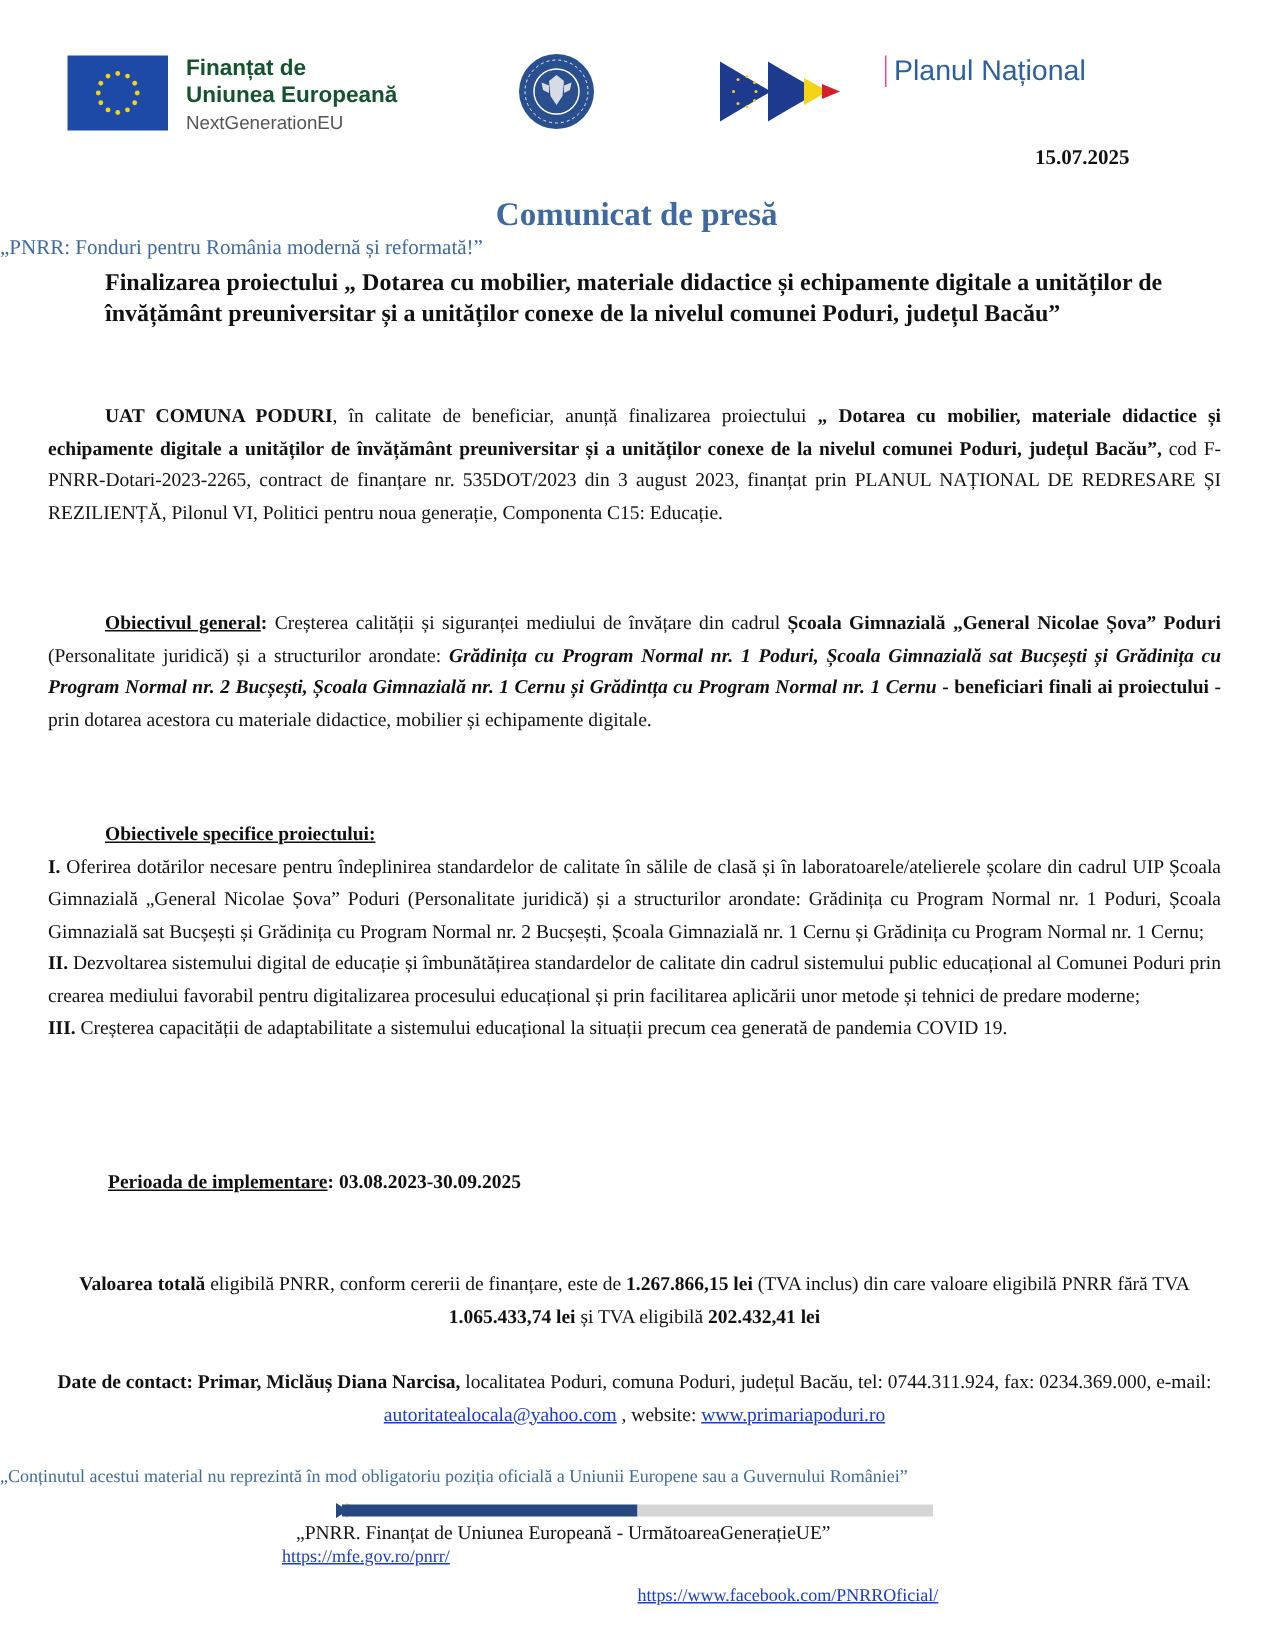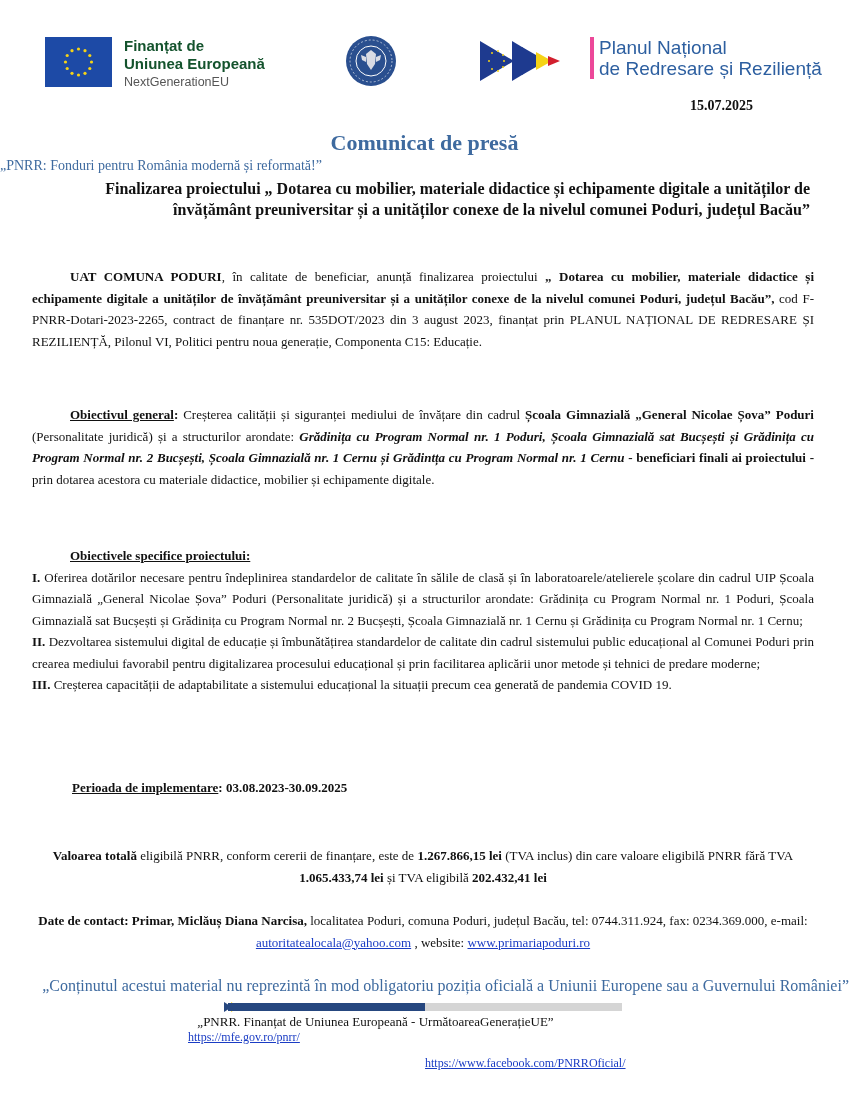--- a/index.html
+++ b/index.html
@@ -7,35 +7,35 @@
          font-family: "Liberation Serif", serif; color: #111; }
   .abs { position: absolute; }
   
   .eu-flag { left: 45px; top: 37px; width: 67px; height: 50px; background: #1d4aa6; }
   .eu-text { left: 124px; top: 37px; font-family: "Liberation Sans", sans-serif; }
   .eu-text .l1, .eu-text .l2 { color: #14532d; font-weight: bold; font-size: 15px; line-height: 18px; }
   .eu-text .l3 { color: #555; font-size: 12.5px; line-height: 18px; }
   .gov-seal { left: 345px; top: 35px; width: 52px; height: 52px; }
   .pnrr-logo { left: 478px; top: 38px; width: 110px; height: 46px; }
   .pnrr-text { left: 590px; top: 37px; font-family: "Liberation Sans", sans-serif; color: #2d5fa0;
-               font-size: 19px; line-height: 21px; border-left: 4px solid #ec4899; padding-left: 5px; }
+               font-size: 19px; line-height: 21px; border-left: 1px solid #ec4899; padding-left: 5px; }
   .date { left: 690px; top: 98px; font-weight: bold; font-size: 14px; }
   
   .title { left: 0; width: 849px; top: 130px; text-align: center; color: #3e6a9f; font-weight: bold; font-size: 22px; }
   .subtitle { left: 0; width: 849px; top: 158px; color: #3e6a9f; font-size: 14px; }
-  .headline { left: 70px; width: 740px; top: 178px; text-align: right; font-weight: bold; font-size: 16px; line-height: 21px; }
+  .headline { left: 70px; width: 740px; top: 178px; text-align: left; font-weight: bold; font-size: 16px; line-height: 21px; }
   
   .para { left: 32px; width: 782px; font-size: 13px; line-height: 21.5px; text-align: justify; }
   .indent { text-indent: 38px; }
   .b { font-weight: bold; }
   .bi { font-weight: bold; font-style: italic; }
   .u { text-decoration: underline; }
   .center { text-align: center; }
   a.link { color: #1a3cc4; text-decoration: underline; }
-  .disclaimer { left: 0; width: 849px; top: 977px; text-align: right; color: #3e6a9f; font-size: 16px; }
+  .disclaimer { left: 0; width: 849px; top: 977px; text-align: left; color: #3e6a9f; font-size: 12px; }
   .bar-wrap { left: 228px; top: 1003px; width: 394px; height: 8px; }
   .bar-fill { position: absolute; left: 0; top: 0; height: 8px; background: #26477f; }
   .bar-rest { position: absolute; top: 0; right: 0; height: 8px; background: #d5d5d5; }
   .footer-slogan { left: 0; width: 751px; top: 1014px; text-align: center; font-size: 13px; }
   .footer-link1 { left: 188px; top: 1030px; font-size: 12px; }
   .footer-link2 { left: 425px; top: 1056px; font-size: 12px; }
 </style>
 </head>
 <body>
 
@@ -88,21 +88,20 @@
         <circle cx="26" cy="23" r="1"></circle>
         <circle cx="25" cy="29" r="1"></circle>
         <circle cx="20" cy="33" r="1"></circle>
         <circle cx="14" cy="31" r="1"></circle>
         <circle cx="11" cy="23" r="1"></circle>
       </g>
   </svg>
 </div>
 <div class="abs pnrr-text">
   <div>Planul Național</div>
-  <div>de Redresare și Reziliență</div>
 </div>
 
 <div class="abs date">15.07.2025</div>
 
 <div class="abs title">Comunicat de presă</div>
 <div class="abs subtitle">„PNRR: Fonduri pentru România modernă și reformată!”</div>
 <div class="abs headline">Finalizarea proiectului „ Dotarea cu mobilier, materiale didactice și echipamente digitale a unităților de învățământ preuniversitar și a unităților conexe de la nivelul comunei Poduri, județul Bacău”</div>
 
 <div class="abs para indent" style="top:266px;">
   <span class="b">UAT COMUNA  PODURI</span><span>, în calitate de beneficiar, anunță finalizarea proiectului </span><span class="b">„ Dotarea cu mobilier, materiale didactice și echipamente digitale a unităților de învățământ preuniversitar și a unităților conexe de la nivelul comunei Poduri, județul Bacău”,</span><span> cod F-PNRR-Dotari-2023-2265, contract de finanțare nr. 535DOT/2023 din 3 august 2023, finanțat prin PLANUL NAȚIONAL DE REDRESARE ȘI REZILIENȚĂ, Pilonul VI, Politici pentru noua generație, Componenta C15: Educație.</span>

